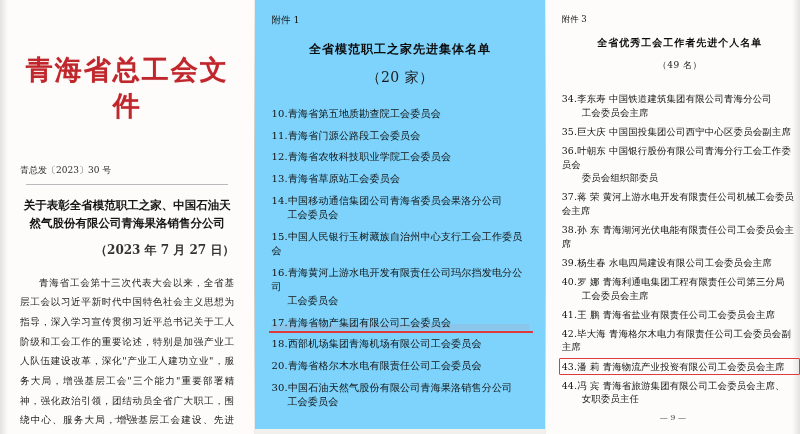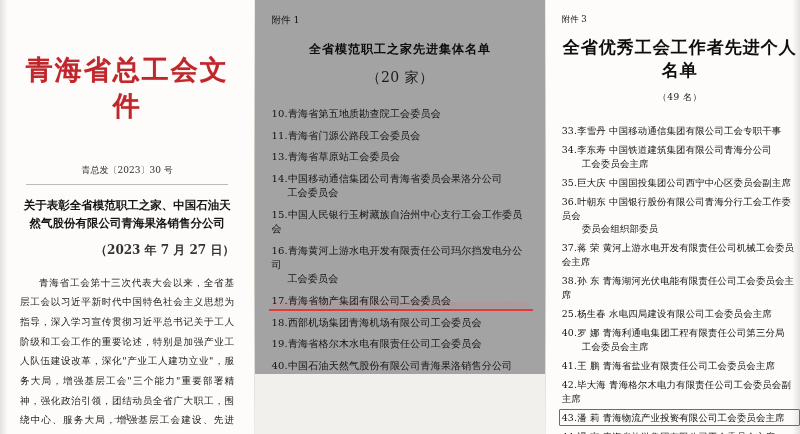--- a/index.html
+++ b/index.html
@@ -22,41 +22,40 @@
     flex-direction: row;
   }
   
   .col {
     position: relative;
     background: #fbfaf8;
     box-sizing: border-box;
     overflow: hidden;
   }
   .col-1 { width: 255px; height: 434px; padding: 18px 20px 5px 20px; background:#fdfcfa;}
-  .col-2 { width: 290px; height: 374px; padding: 14px 16px 10px 16px; background:#a3a3a3;}
+  .col-2 { width: 290px; height: 429px; padding: 14px 16px 10px 16px; background:#7dd3fc;}
   .col-3 { width: 255px; height: 434px; padding: 14px 2px 10px 16px; background:#fdfcfa;}
 
   .vline {
     width: 1px;
     background: linear-gradient(to bottom, #efece7, #cfcac2 35%, #cfcac2 65%, #efece7);
   }
 
   
   .doc-title {
     text-align: center;
     color: #c0272d;
     font-family: "DejaVu Serif", serif;
     font-weight: bold;
     font-size: 27px;
     letter-spacing: 2px;
     margin-top: 34px;
     text-shadow: 0 0 1px rgba(192,39,45,.4);
   }
   .doc-number {
-    text-align: center;
     font-size: 9px;
     color: #2b2b2b;
     margin-top: 40px;
     font-family: "DejaVu Serif", serif;
   }
   .rule-red {
     height: 1px;
     background: #b8babd;
     margin: 7px 6px 0 6px;
   }
@@ -140,21 +139,21 @@
     position: absolute;
     left: -2px;
     right: -4px;
     bottom: -3px;
     height: 1.6px;
     background: #e03a3a;
   }
   
   .items-3 .item { font-size: 9.4px; margin-bottom: 5.5px; line-height: 1.45;}
   .items-3 .l2 { padding-left: 20px; }
-  .list-title-3 { font-size: 17px; text-align: center; }
+  .list-title-3 { font-size: 10px; text-align: center; }
   .list-subtitle-3 { font-size: 9px; margin-top: 9px;}
   .attach-label-3 { font-size: 8.5px; margin-bottom: 10px;}
   .hl-box {
     position: relative;
   }
   .hl-box .redbox {
     position: absolute;
     left: -3px;
     top: -2px;
     right: -2px;
@@ -206,20 +205,23 @@
 
     <div class="items">
 
       <div class="item">
         <span>10.青海省第五地质勘查院工会委员会</span>
       </div>
       <div class="item">
         <span>11.青海省门源公路段工会委员会</span>
       </div>
       <div class="item">
+        <span>12.青海省农牧科技职业学院工会委员会</span>
+      </div>
+      <div class="item">
         <span>13.青海省草原站工会委员会</span>
       </div>
       <div class="item">
         <span>14.中国移动通信集团公司青海省委员会果洛分公司</span>
         <span class="l2">工会委员会</span>
       </div>
       <div class="item">
         <span>15.中国人民银行玉树藏族自治州中心支行工会工作委员会</span>
       </div>
       <div class="item">
@@ -227,65 +229,62 @@
         <span class="l2">工会委员会</span>
       </div>
       <div class="item hl">
         <span>17.青海省物产集团有限公司工会委员会</span>
         <span class="underline-red"></span>
       </div>
       <div class="item">
         <span>18.西部机场集团青海机场有限公司工会委员会</span>
       </div>
       <div class="item">
-        <span>19.青海省格尔木水电有限责任公司工会委员会</span>
-      </div>
-      <div class="item">
-        <span>40.中国石油天然气股份有限公司青海果洛销售分公司</span>
+        <span>20.青海省格尔木水电有限责任公司工会委员会</span>
+      </div>
+      <div class="item">
+        <span>30.中国石油天然气股份有限公司青海果洛销售分公司</span>
         <span class="l2">工会委员会</span>
       </div>
 
     </div>
   </div>
 
   <div class="vline"></div>
 
   <div class="col col-3">
     <div class="edge-shadow-right"></div>
 
     <div class="attach-label attach-label-3">附件 3</div>
 
     <div class="list-title list-title-3">全省优秀工会工作者先进个人名单</div>
 
     <div class="list-subtitle list-subtitle-3">（49 名）</div>
 
     <div class="items items-3">
 
       <div class="item">
-        <span>33.李雪丹  中国移动通信集团有限公司工会专职干事</span>
-      </div>
-      <div class="item">
         <span>34.李东寿  中国铁道建筑集团有限公司青海分公司</span>
         <span class="l2">工会委员会主席</span>
       </div>
       <div class="item">
         <span>35.巨大庆  中国国投集团公司西宁中心区委员会副主席</span>
       </div>
       <div class="item">
         <span>36.叶朝东  中国银行股份有限公司青海分行工会工作委员会</span>
         <span class="l2">委员会组织部委员</span>
       </div>
       <div class="item">
         <span>37.蒋  荣  黄河上游水电开发有限责任公司机械工会委员会主席</span>
       </div>
       <div class="item">
         <span>38.孙  东  青海湖河光伏电能有限责任公司工会委员会主席</span>
       </div>
       <div class="item">
-        <span>25.杨生春  水电四局建设有限公司工会委员会主席</span>
+        <span>39.杨生春  水电四局建设有限公司工会委员会主席</span>
       </div>
       <div class="item">
         <span>40.罗  娜  青海利通电集团工程有限责任公司第三分局</span>
         <span class="l2">工会委员会主席</span>
       </div>
       <div class="item">
         <span>41.王  鹏  青海省盐业有限责任公司工会委员会主席</span>
       </div>
       <div class="item">
         <span>42.毕大海  青海格尔木电力有限责任公司工会委员会副主席</span>

